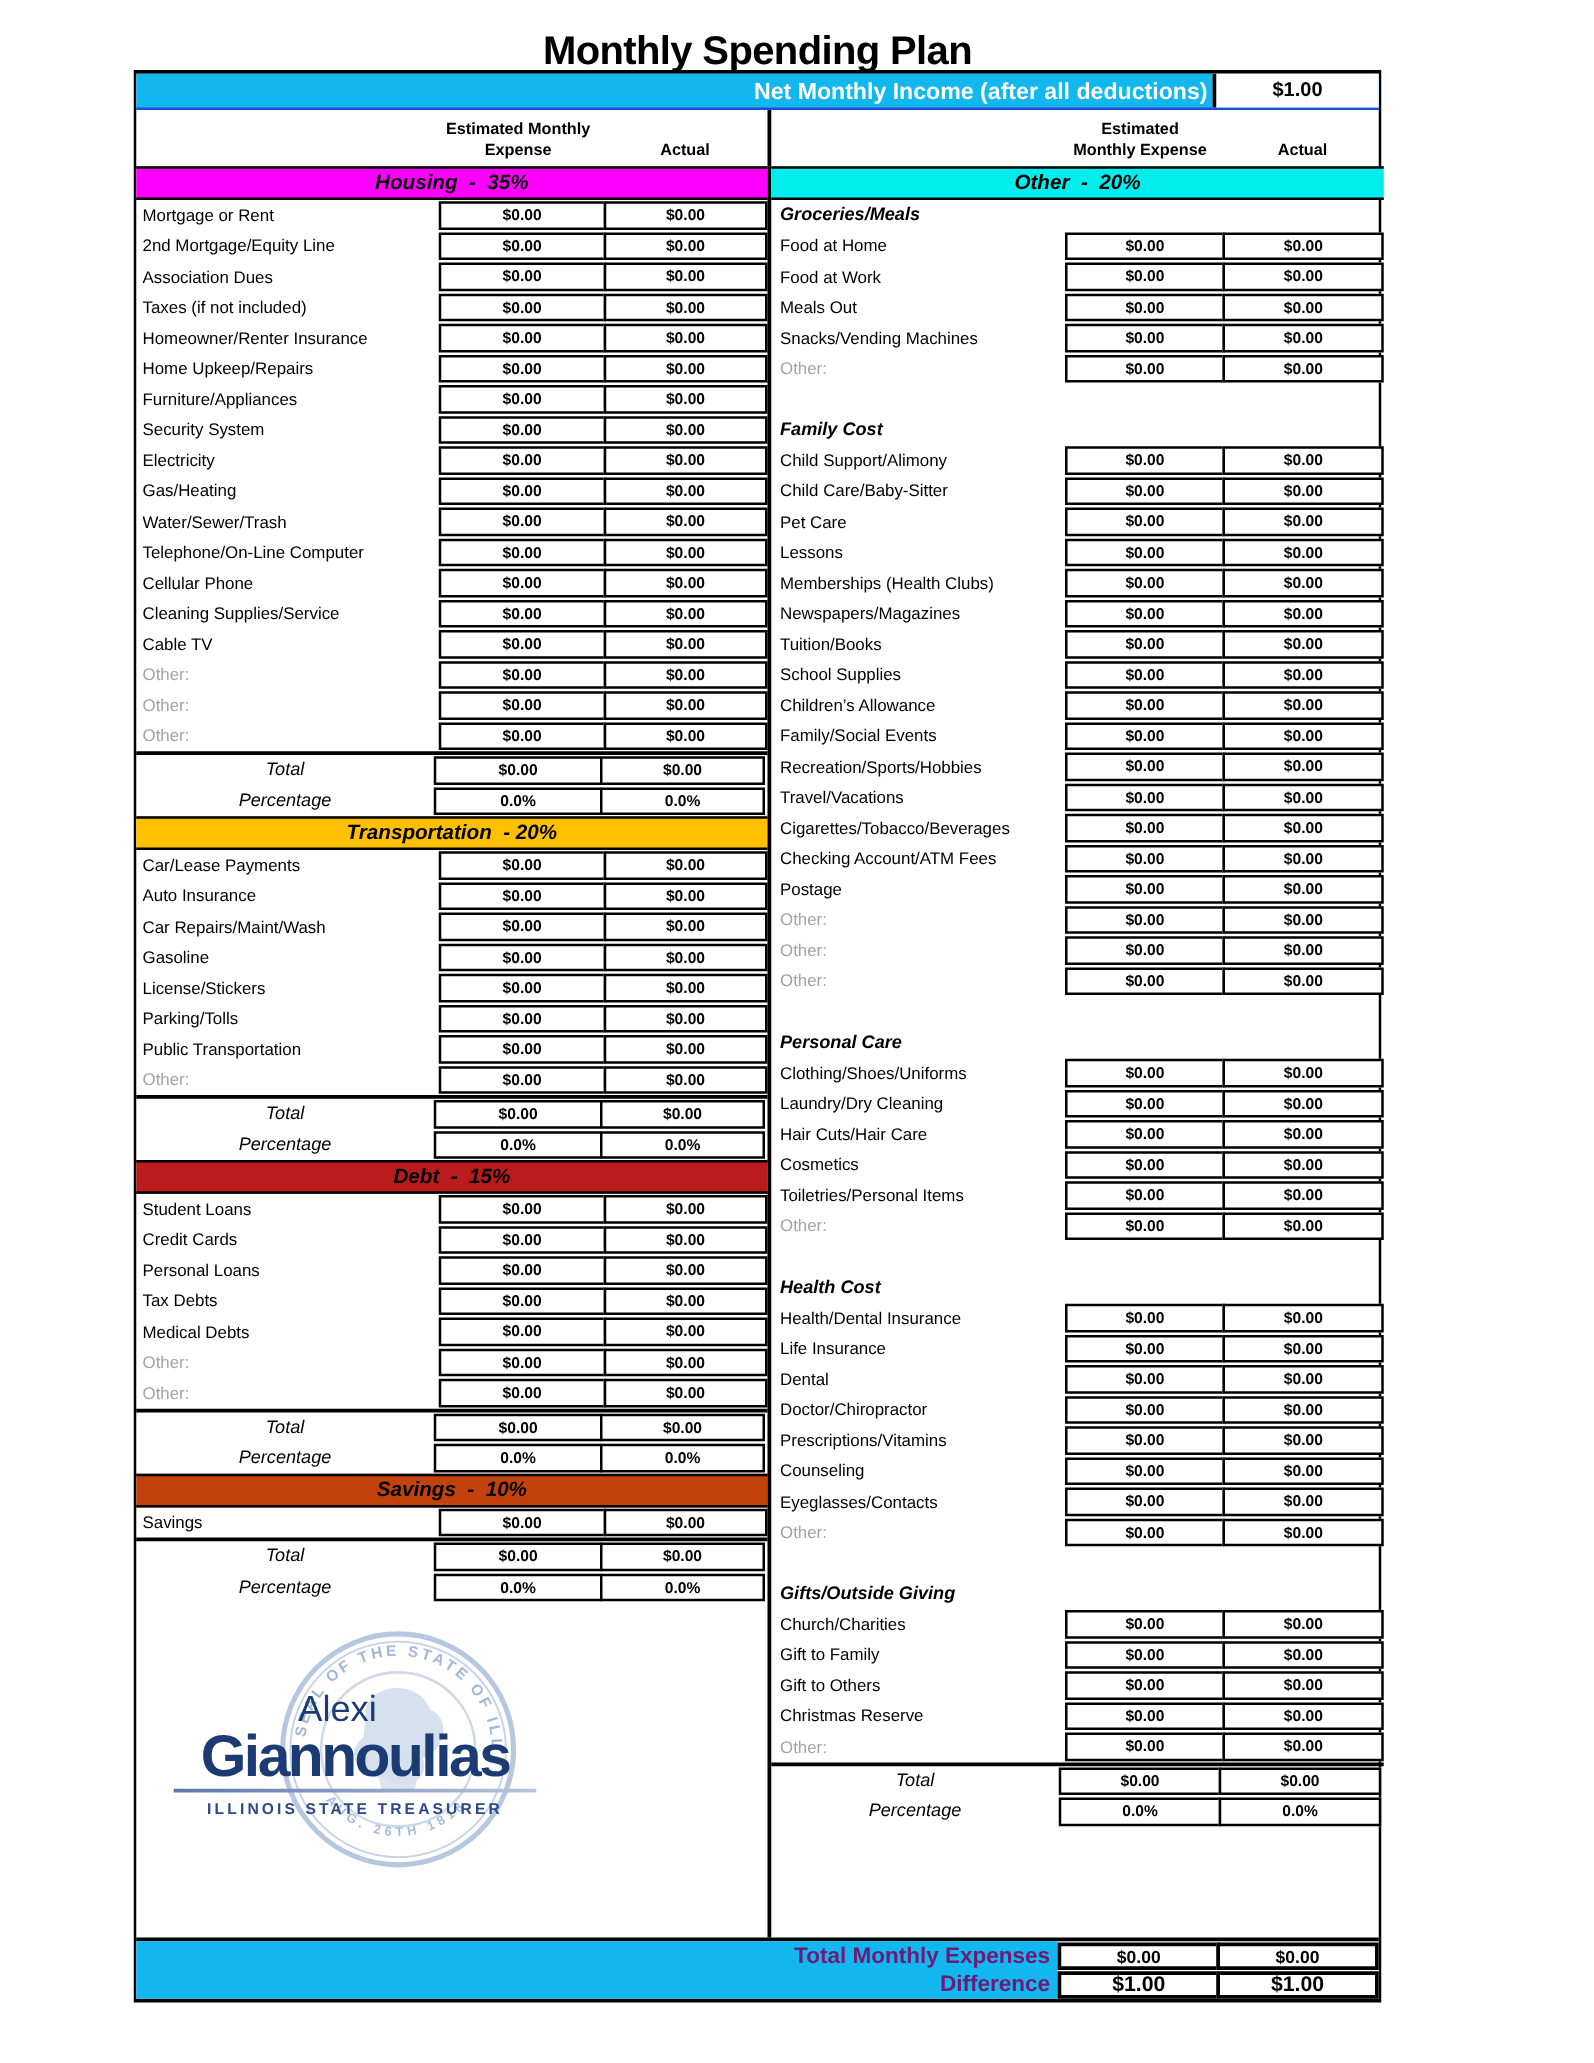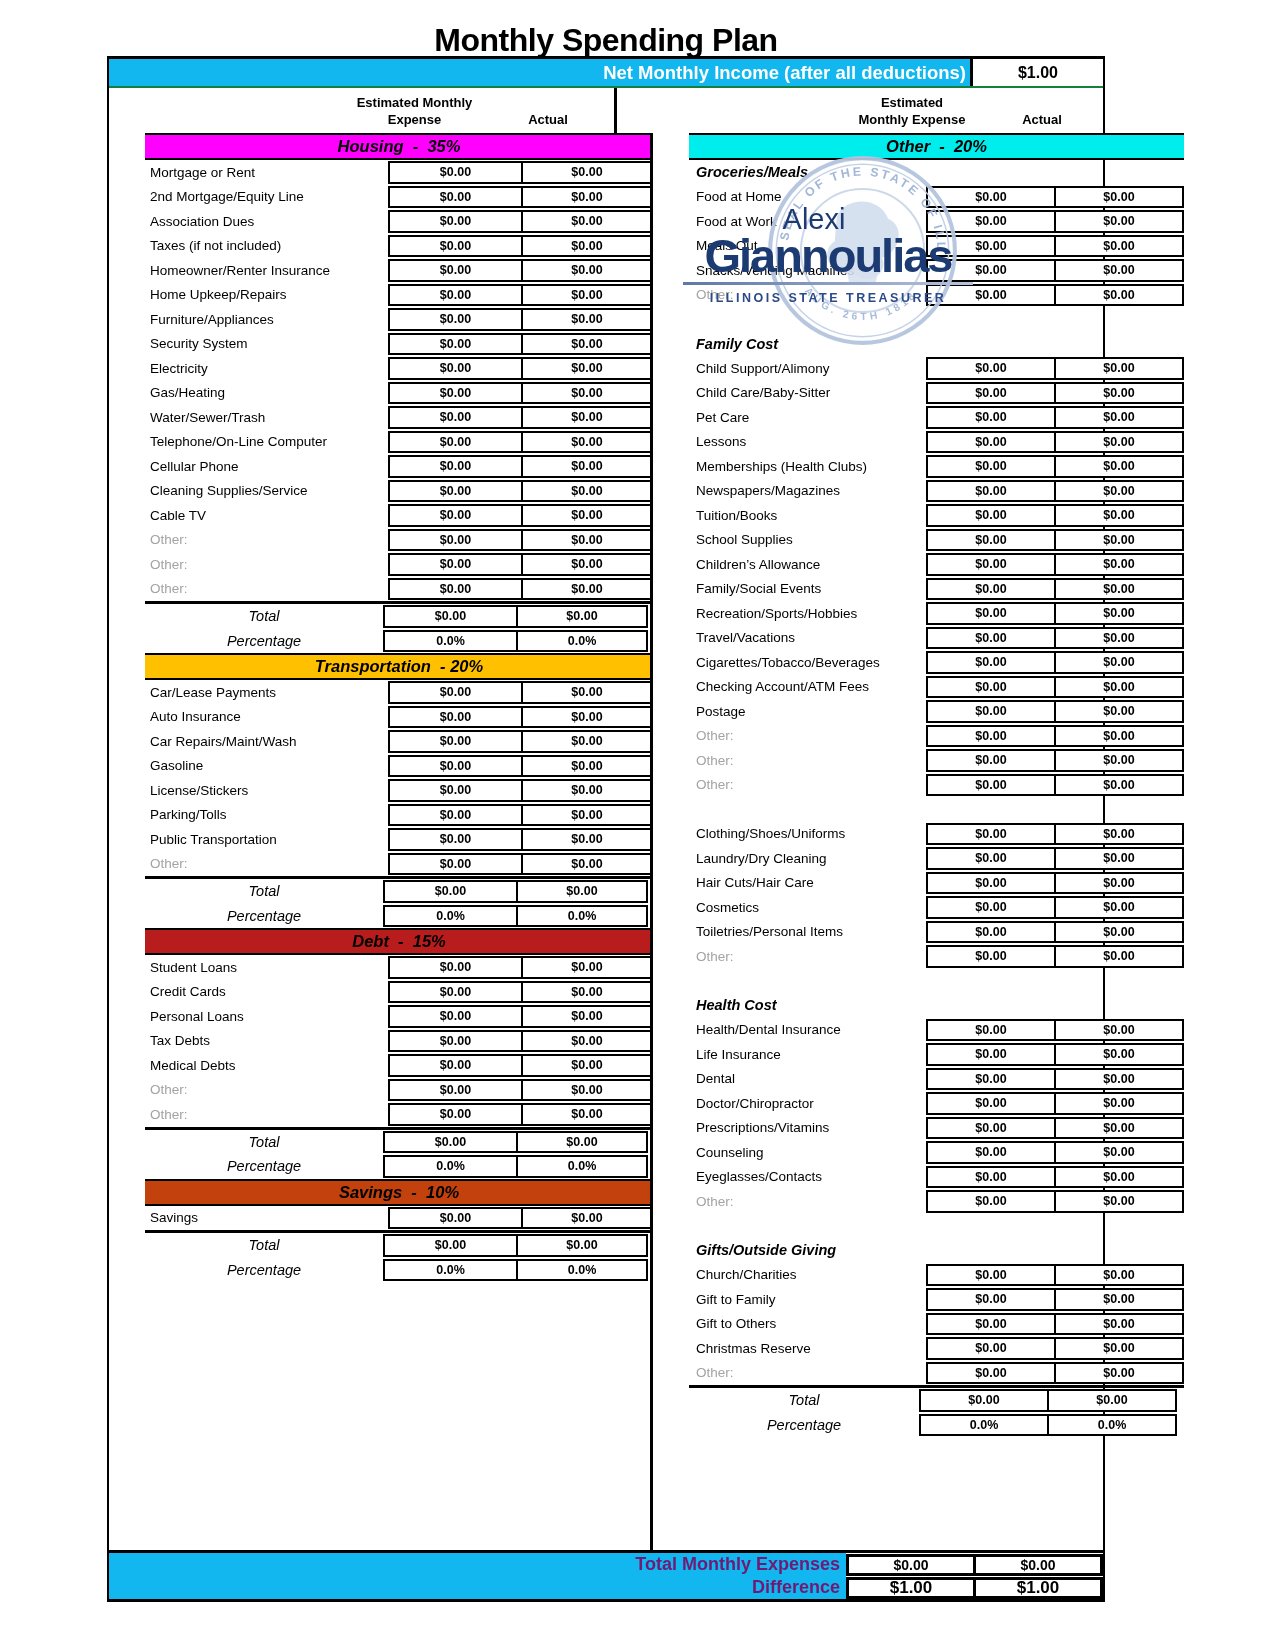--- a/index.html
+++ b/index.html
@@ -3,37 +3,37 @@
 <meta charset="utf-8">
 <style>
   html,body{margin:0;padding:0;background:#fff;}
   .page{position:relative;width:1275px;height:1650px;background:#fff;overflow:hidden;
         font-family:"Liberation Sans",sans-serif;color:#000;}
   .wrap{position:absolute;left:107px;top:22px;width:998px;}
   .title{margin:0 0 -3px 0;text-align:center;font-size:32px;font-weight:bold;letter-spacing:-0.5px;}
   .sheet{border:2px solid #000;border-top-width:3px;border-bottom-width:3px;background:#fff;}
 
   
-  .income-bar{display:flex;height:27px;background:var(--cyan);border-bottom:2px solid #15803d;}
+  .income-bar{display:flex;height:27px;background:var(--cyan);border-bottom:2px solid #1d4ed8;}
   .income-label{flex:1;display:flex;align-items:center;justify-content:flex-end;color:#fff;
                 font-weight:bold;font-size:18.5px;padding-right:4px;white-space:pre;}
   .income-value{width:130px;background:#fff;border-left:3px solid #000;display:flex;
                 align-items:center;justify-content:center;font-weight:bold;font-size:16px;}
 
   
   .col-headers{display:flex;height:45px;}
   .ch-left{width:505px;display:flex;align-items:flex-end;padding-bottom:4px;}
   .ch-right{width:490px;border-left:3px solid #000;display:flex;align-items:flex-end;padding-bottom:4px;}
   .sp-l{width:238px;}.sp-r{width:230px;}
   .ch{font-weight:bold;font-size:13px;text-align:center;line-height:1.3;white-space:pre-line;}
   .ch.le{width:135px;}.ch.la{width:132px;}.ch.re{width:130px;}.ch.ra{width:130px;}
 
   
   .body{display:flex;height:1417px;}
-  .col{display:flex;flex-direction:row;padding-left:36px;}
+  .col{display:flex;flex-direction:column;}
   .col.left{width:505px;}
   .col.right{width:490px;border-left:3px solid #000;}
 
   .section-bar{height:23px;flex:none;display:flex;align-items:center;justify-content:center;
                font-weight:bold;font-style:italic;font-size:16.5px;border-top:2px solid #000;
                border-bottom:2px solid #000;white-space:pre;}
   .row{display:flex;height:24.5px;flex:none;align-items:stretch;}
   .row .lbl{display:flex;align-items:center;font-size:13.5px;padding-left:5px;}
   .left .row .lbl{width:238px;}
   .right .row .lbl{width:230px;padding-left:7px;}
@@ -458,20 +458,21 @@
                 <div class="lbl muted">Other:</div>
                 <div class="box est">$0.00</div>
                 <div class="box act">$0.00</div>
               </div>
               <div class="row">
                 <div class="lbl muted">Other:</div>
                 <div class="box est">$0.00</div>
                 <div class="box act">$0.00</div>
               </div>
               <div class="gap"></div>
+              <div class="grp">Personal Care</div>
               <div class="row">
                 <div class="lbl">Clothing/Shoes/Uniforms</div>
                 <div class="box est">$0.00</div>
                 <div class="box act">$0.00</div>
               </div>
               <div class="row">
                 <div class="lbl">Laundry/Dry Cleaning</div>
                 <div class="box est">$0.00</div>
                 <div class="box act">$0.00</div>
               </div>

